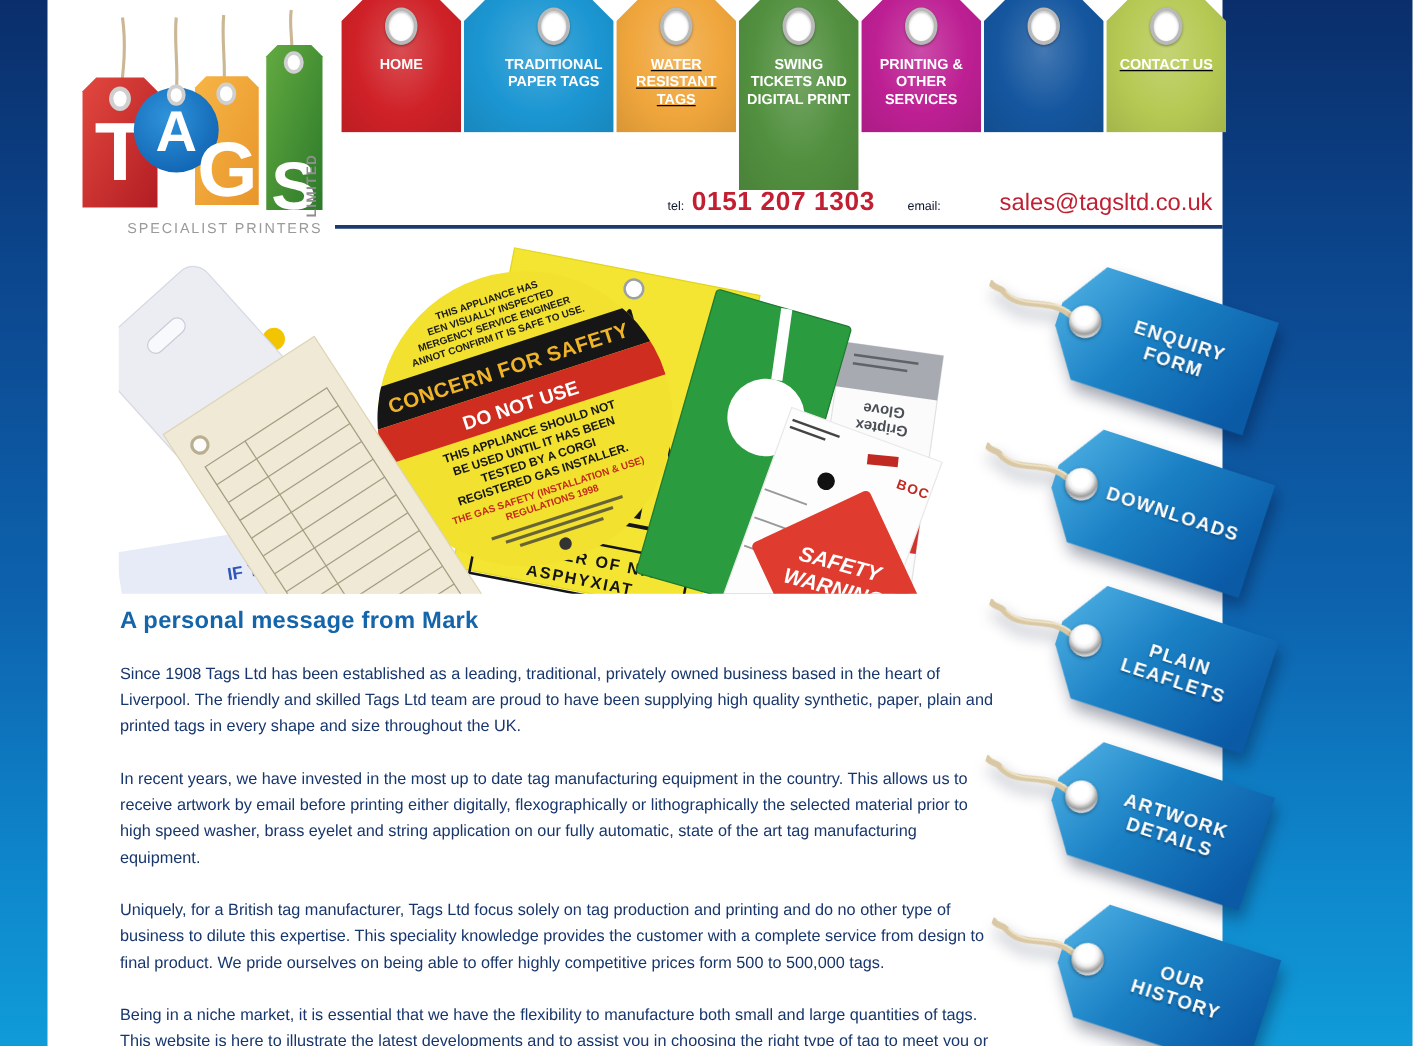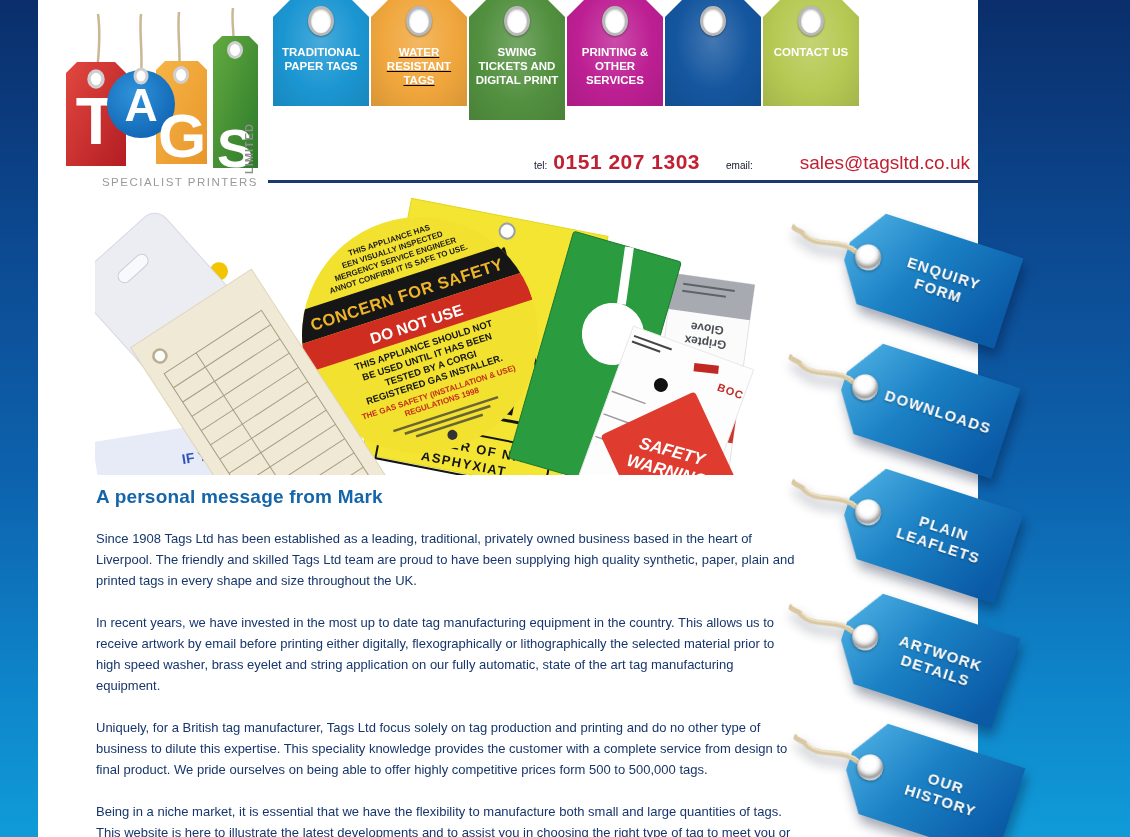--- a/index.html
+++ b/index.html
@@ -7,28 +7,28 @@
        font-family:"Liberation Sans", sans-serif;
        background:linear-gradient(to bottom,#0a2e6b 0%,#0c4a92 30%,#0d63ae 58%,#0e85ca 82%,#109bd8 100%);}
   .page{position:relative;width:1130px;height:837px;overflow:hidden;}
   .content-bg{position:absolute;left:38px;top:0;width:940px;height:837px;background:#ffffff;}
 
   
   .nav{position:absolute;left:273px;top:0;display:flex;gap:2px;z-index:30;}
   .nav-tag{width:96px;height:106px;position:relative;cursor:pointer;
     clip-path:polygon(0 17px,17px 0,calc(100% - 17px) 0,100% 17px,100% 100%,0 100%);
     background-image:radial-gradient(ellipse at 50% 38%,rgba(255,255,255,.20),rgba(0,0,0,0) 55%,rgba(0,0,0,.10) 100%);}
-  .nav-tag.t-swing{height:120px;}
+  .nav-tag.t-swing{height:152px;}
   .c-red{background-color:#cf2127;}
-  .c-blue{background-color:#1b96d2;}
+  .c-blue{background-color:#1b96d2;padding-left:24px;}
   .c-orange{background-color:#f0a63c;text-decoration:underline;}
   .c-green{background-color:#52903f;}
   .c-magenta{background-color:#bd1f93;}
   .c-navy{background-color:#14569f;}
-  .c-lime{background-color:#b6c953;}
+  .c-lime{background-color:#b6c953;text-decoration:underline;}
   .hole{width:20px;height:24px;border-radius:50%;background:#fff;border:3px solid #b9b9b9;
         margin:6px auto 0;box-shadow:0 1px 2px rgba(0,0,0,.35), inset 0 1px 2px rgba(0,0,0,.25);}
   .nav-label{margin-top:9px;padding:0 5px;text-align:center;color:#fff;font-weight:700;
              font-size:11.5px;line-height:14px;}
 
   
   .contact{position:absolute;top:150px;right:160px;display:flex;align-items:baseline;z-index:25;}
   .contact .lbl{font-size:10px;color:#0f172a;margin-right:6px;}
   .contact .tel{font-size:21px;font-weight:700;color:#c11f32;margin-right:26px;letter-spacing:.5px;text-align:right;}
   .contact .email{font-size:19px;font-weight:400;color:#c11f32;margin-left:41px;}
@@ -104,20 +104,24 @@
     <circle cx="89" cy="100" r="34" fill="url(#gBlue)"></circle>
     <ellipse cx="89" cy="72" rx="6" ry="7" fill="#fff" stroke="#cfcfcf" stroke-width="3"></ellipse>
     <text x="89" y="117" text-anchor="middle" font-size="46" font-weight="800" fill="#ffffff">A</text>
     <text x="130" y="153" text-anchor="middle" font-size="62" font-weight="800" fill="#ffffff">G</text>
     <text x="183" y="163" text-anchor="middle" font-size="54" font-weight="800" fill="#ffffff">S</text>
     <text x="201" y="170" transform="rotate(-90 201 170)" font-size="11" font-weight="700" fill="#8e8e8e" letter-spacing="1">LIMITED</text>
     <text x="206" y="182" text-anchor="end" font-size="11.5" fill="#9a9a9a" letter-spacing="1.5">SPECIALIST PRINTERS</text>
   </svg>
 
   <nav class="nav">
+    <div class="nav-tag c-red">
+      <div class="hole"></div>
+      <div class="nav-label">HOME</div>
+    </div>
     <div class="nav-tag c-blue">
       <div class="hole"></div>
       <div class="nav-label">TRADITIONAL PAPER TAGS</div>
     </div>
     <div class="nav-tag c-orange">
       <div class="hole"></div>
       <div class="nav-label">WATER RESISTANT TAGS</div>
     </div>
     <div class="nav-tag c-green t-swing">
       <div class="hole"></div>

